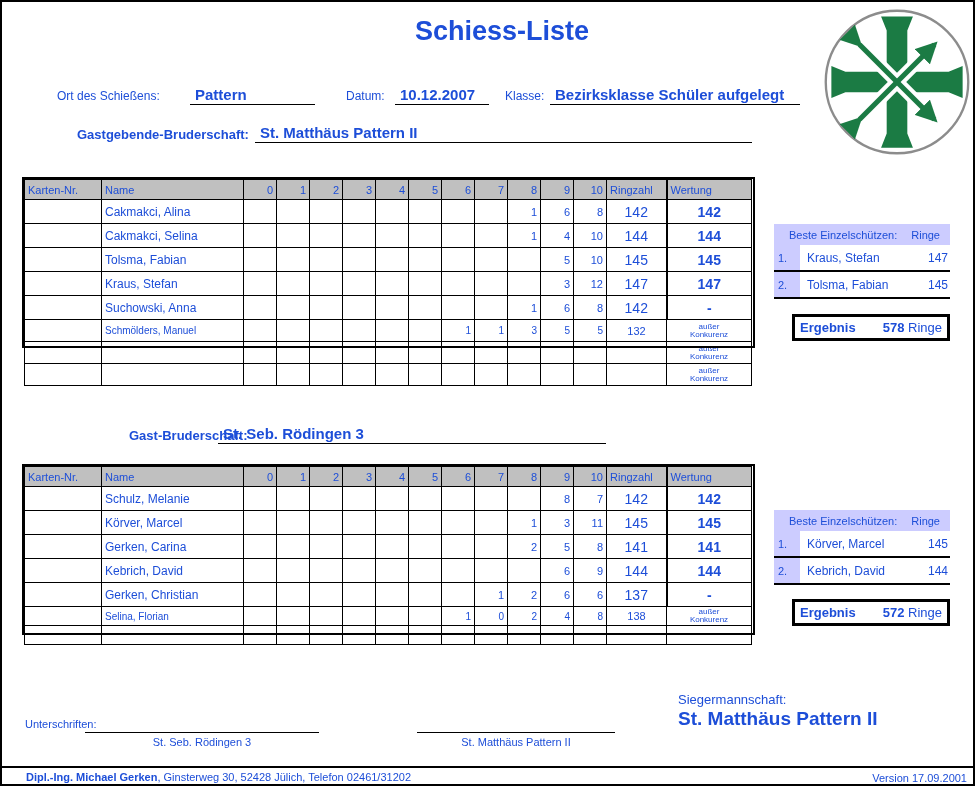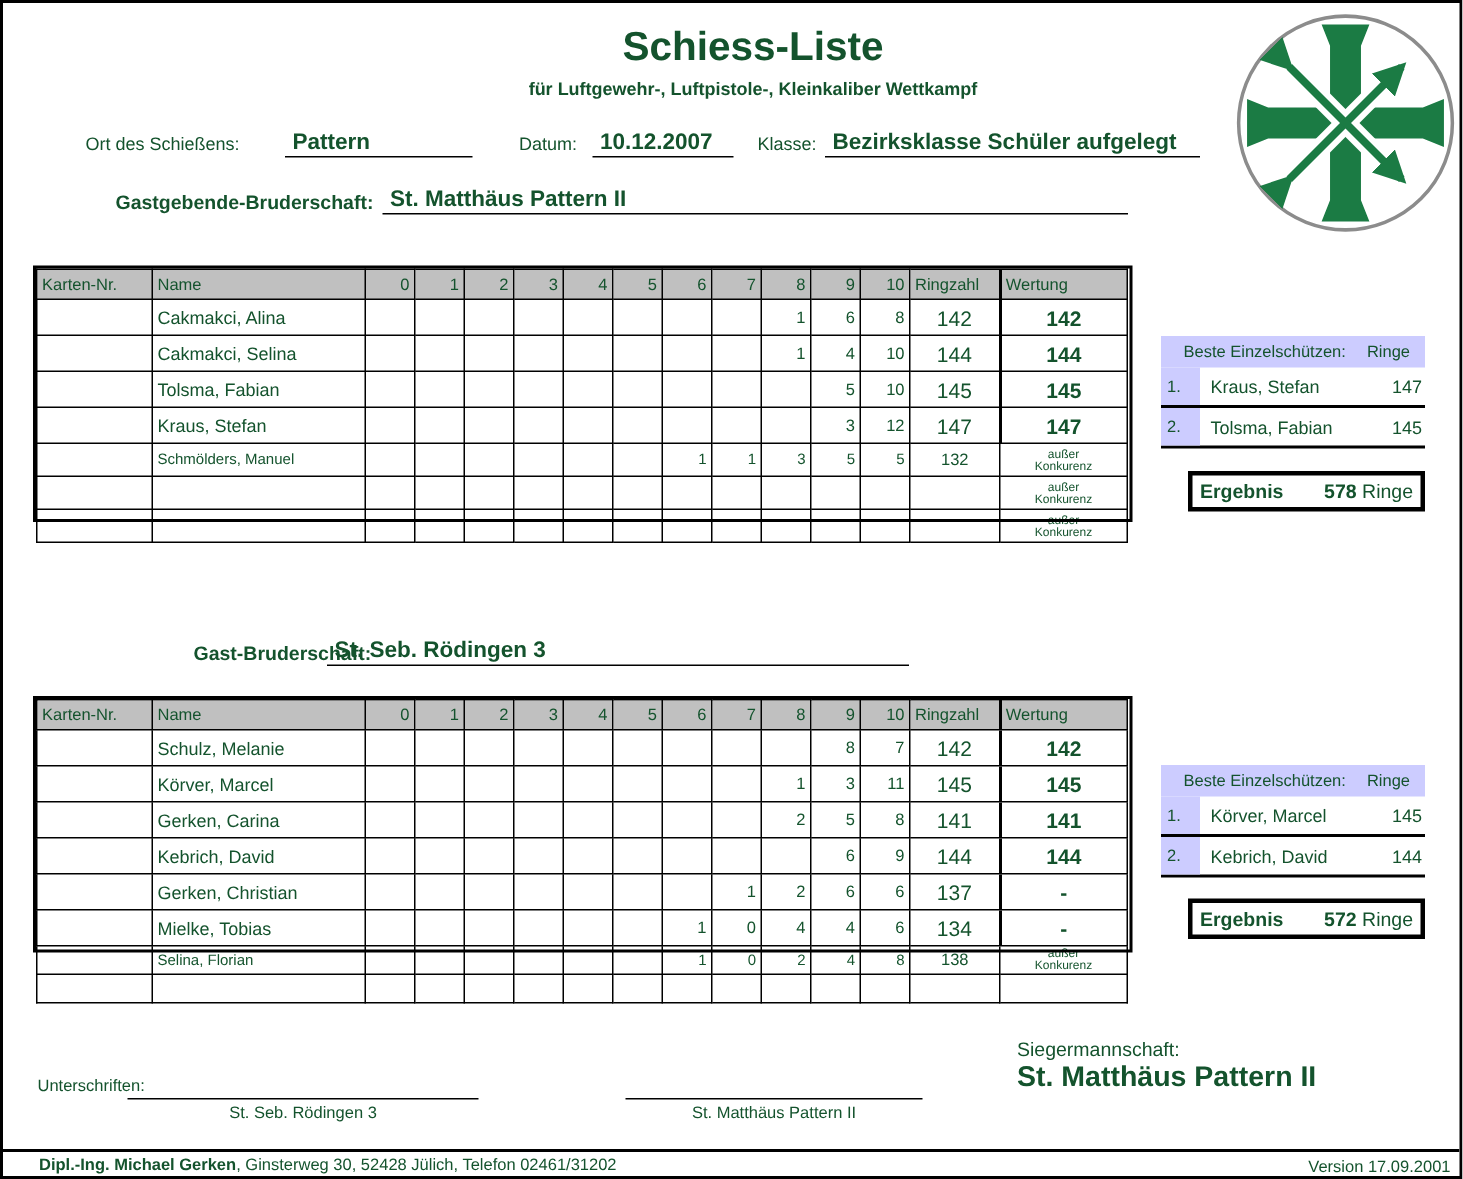--- a/index.html
+++ b/index.html
@@ -1,19 +1,19 @@
 <!DOCTYPE html>
 <html><head>
 <meta charset="utf-8">
 <style>
   html,body { margin:0; padding:0; background:#ffffff; }
   .page {
     position:relative; width:975px; height:786px; box-sizing:border-box;
     background:#fff; border:2px solid #000; overflow:hidden;
-    font-family:"Liberation Sans", sans-serif; color:#14532d;
+    font-family:"Liberation Sans", sans-serif; color:#1d4ed8;
   }
 
   
   .title { position:absolute; top:14px; left:95px; width:810px; text-align:center;
            font-size:27px; font-weight:bold; }
   .subtitle { position:absolute; top:50px; left:95px; width:810px; text-align:center;
               font-size:12px; font-weight:bold; }
   .f-label { position:absolute; font-size:12px; white-space:nowrap; }
   .field-line { position:absolute; border-bottom:1px solid #000; font-weight:bold;
                 font-size:15px; height:21px; line-height:21px; padding-left:5px;
@@ -78,21 +78,20 @@
   .footer-left { position:absolute; left:4px; top:769px; font-size:11px; white-space:nowrap; }
   .footer-left b { font-size:11px;margin-left:20px; }
   .footer-version { position:absolute; right:6px; top:770px; font-size:11px; }
 </style>
 </head>
 <body>
 
 <div class="page">
 
   <div class="title">Schiess-Liste</div>
-  <div class="subtitle">für Luftgewehr-, Luftpistole-, Kleinkaliber Wettkampf</div>
 
   <div class="logo">
     <svg viewBox="0 0 160 160" width="150" height="150">
       <circle cx="80" cy="80" r="76" fill="#ffffff" stroke="#8c8c8c" stroke-width="2.5"></circle>
       <path d="M63,10 L97,10 L91,25 L91,135 L97,150 L63,150 L69,135 L69,25 Z" fill="#1b7b44"></path>
       <path d="M10,63 L10,97 L25,91 L135,91 L150,97 L150,63 L135,69 L25,69 Z" fill="#1b7b44"></path>
       <defs>
         <marker id="ah" viewBox="0 0 10 10" refX="8" refY="5" markerWidth="4.2" markerHeight="4.2" orient="auto">
           <path d="M0,0 L10,5 L0,10 Z" fill="#1b7b44"></path>
         </marker>
@@ -213,20 +212,37 @@
           <td class="c-hit"></td>
           <td class="c-hit"></td>
           <td class="c-hit"></td>
           <td class="c-hit"></td>
           <td class="c-hit"></td>
           <td class="c-hit">3</td>
           <td class="c-hit">12</td>
           <td class="c-ring">147</td>
           <td class="c-wert">147</td>
         </tr>
+        <tr class="main">
+          <td class="c-karten"></td>
+          <td class="c-name">Suchowski, Anna</td>
+          <td class="c-hit"></td>
+          <td class="c-hit"></td>
+          <td class="c-hit"></td>
+          <td class="c-hit"></td>
+          <td class="c-hit"></td>
+          <td class="c-hit"></td>
+          <td class="c-hit"></td>
+          <td class="c-hit"></td>
+          <td class="c-hit">1</td>
+          <td class="c-hit">6</td>
+          <td class="c-hit">8</td>
+          <td class="c-ring">142</td>
+          <td class="c-wert">-</td>
+        </tr>
         <tr class="extra t1">
           <td class="c-karten"></td>
           <td class="c-name">Schmölders, Manuel</td>
           <td class="c-hit"></td>
           <td class="c-hit"></td>
           <td class="c-hit"></td>
           <td class="c-hit"></td>
           <td class="c-hit"></td>
           <td class="c-hit"></td>
           <td class="c-hit">1</td>
@@ -423,37 +439,20 @@
           <td class="c-hit"></td>
           <td class="c-hit"></td>
           <td class="c-hit"></td>
           <td class="c-hit">1</td>
           <td class="c-hit">2</td>
           <td class="c-hit">6</td>
           <td class="c-hit">6</td>
           <td class="c-ring">137</td>
           <td class="c-wert">-</td>
         </tr>
-        <tr class="main">
-          <td class="c-karten"></td>
-          <td class="c-name">Mielke, Tobias</td>
-          <td class="c-hit"></td>
-          <td class="c-hit"></td>
-          <td class="c-hit"></td>
-          <td class="c-hit"></td>
-          <td class="c-hit"></td>
-          <td class="c-hit"></td>
-          <td class="c-hit">1</td>
-          <td class="c-hit">0</td>
-          <td class="c-hit">4</td>
-          <td class="c-hit">4</td>
-          <td class="c-hit">6</td>
-          <td class="c-ring">134</td>
-          <td class="c-wert">-</td>
-        </tr>
         <tr class="extra t2">
           <td class="c-karten"></td>
           <td class="c-name">Selina, Florian</td>
           <td class="c-hit"></td>
           <td class="c-hit"></td>
           <td class="c-hit"></td>
           <td class="c-hit"></td>
           <td class="c-hit"></td>
           <td class="c-hit"></td>
           <td class="c-hit">1</td>

